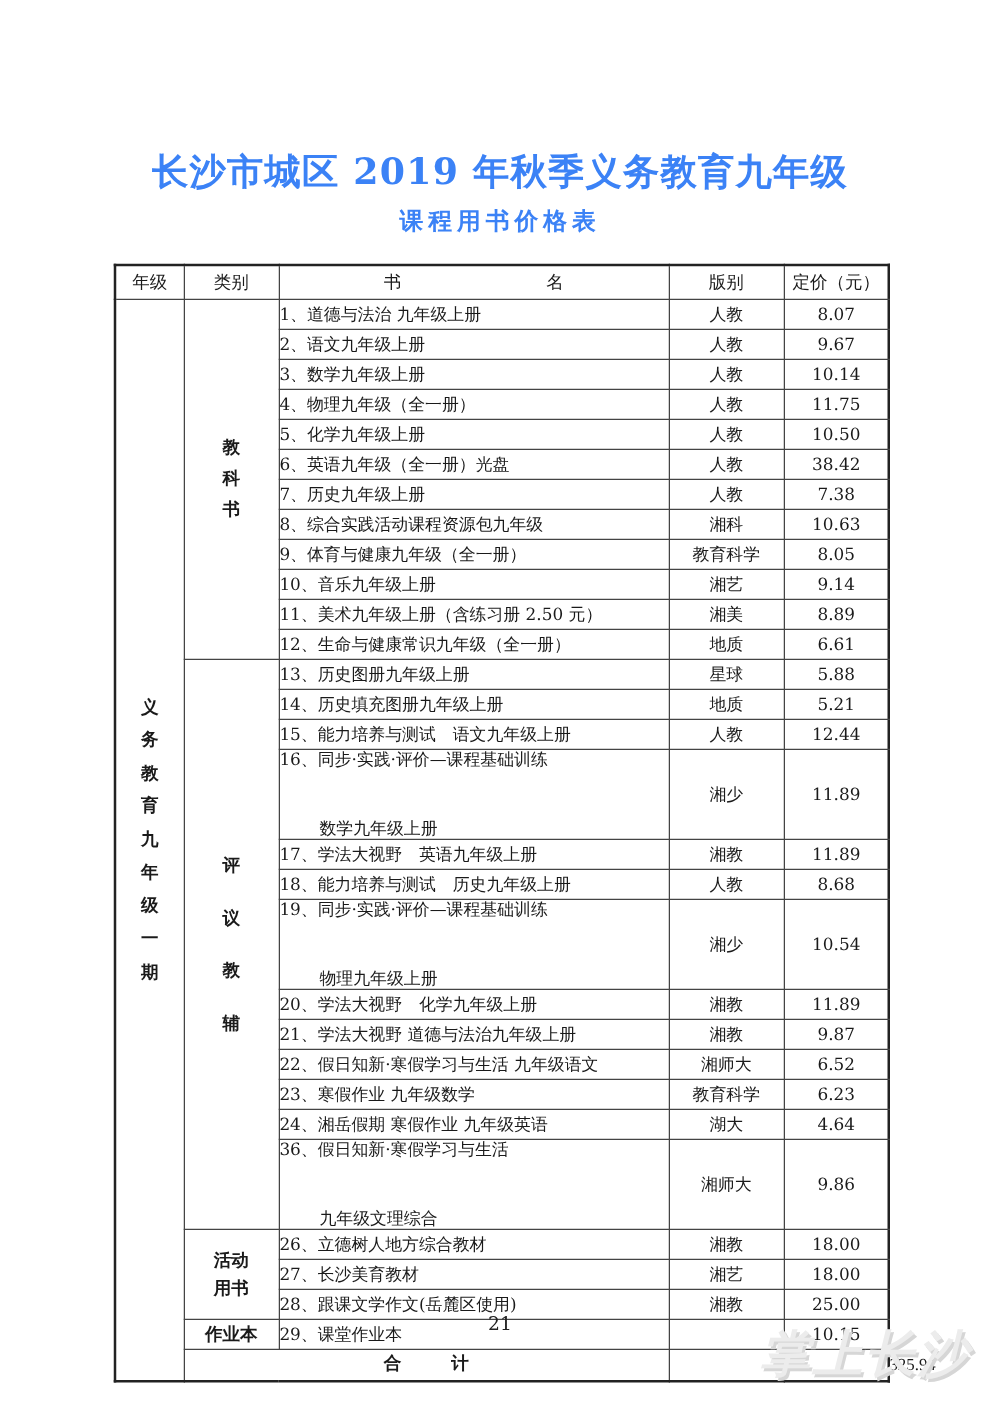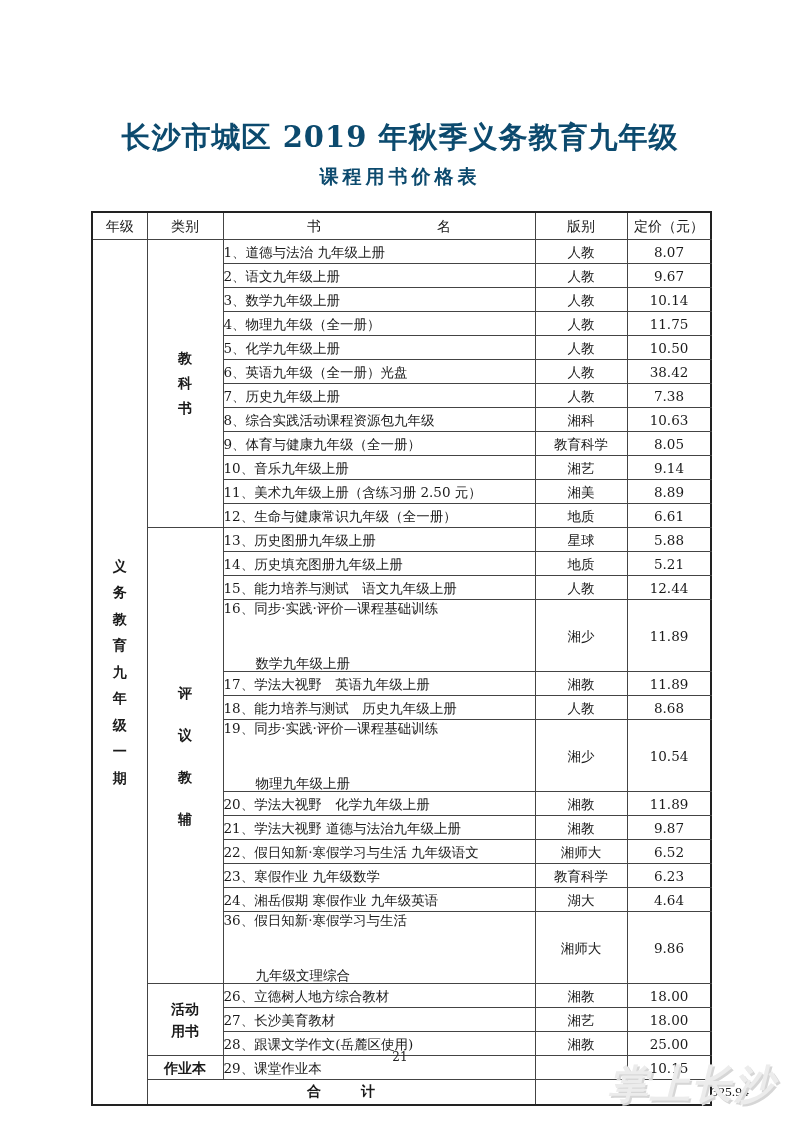--- a/index.html
+++ b/index.html
@@ -2,21 +2,21 @@
 <html><head>
 <meta charset="utf-8">
 <style>
   html, body { margin: 0; padding: 0; }
   body {
     width: 800px; height: 1131px; background: #ffffff; position: relative; overflow: hidden;
     font-family: "DejaVu Serif", "Liberation Serif", serif; color: #1a1a1a;
   }
   .title {
     position: absolute; left: 0; width: 800px; text-align: center;
-    font-family: "DejaVu Serif", serif; font-weight: bold; color: #0c4a6e;
+    font-family: "DejaVu Serif", serif; font-weight: bold; color: #3b82f6;
   }
   #title1 { top: 118px; font-size: 29px; letter-spacing: 1px; }
   #title2 { top: 164px; font-size: 19px; letter-spacing: 4px; }
 
   table.price {
     position: absolute; left: 91px; top: 211px; width: 619px;
     border-collapse: collapse; table-layout: fixed;
     border: 2px solid #222;
     font-size: 13.5px;
     padding-left: 20px;
@@ -37,21 +37,21 @@
   .vtext span { display: block; }
   .vtext-grade span { line-height: 26.5px; }
   .vtext-jks span { line-height: 25px; }
   .vtext-pyjf span { line-height: 42px; }
   .vtext-hd span { line-height: 22px; }
   tr.two td { height: 42px; }
   tr.total td { height: 24px; font-family: Liberation Serif, serif; }
   .th-name span { display: inline-block; width: 130px; }
   .pagenum {
     position: absolute; top: 1050px; left: 0; width: 800px; text-align: center;
-    font-size: 12px; color: #222;
+    font-size: 15px; color: #222;
   }
   .watermark {
     position: absolute; left: 592px; top: 1062px; width: 200px; text-align: center;
     color: #e6e6e6;
   }
   .wm-main {
     font-family: "DejaVu Sans", sans-serif; font-size: 40px; font-weight: bold; font-style: italic;
     color: #ececec; text-shadow: 2px 2px 0 #d6d6d6; letter-spacing: 2px; line-height: 44px;
   }
   .wm-sub {

